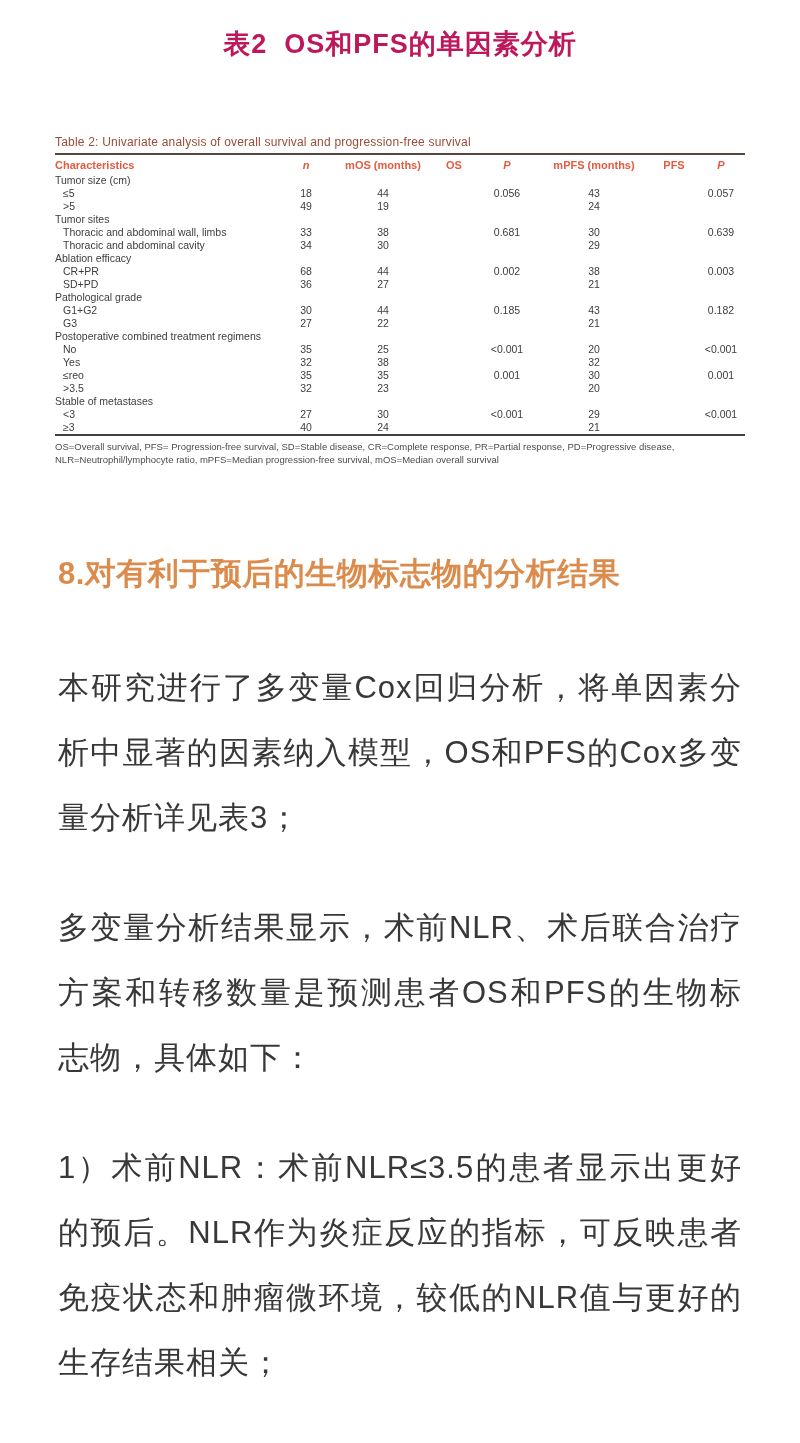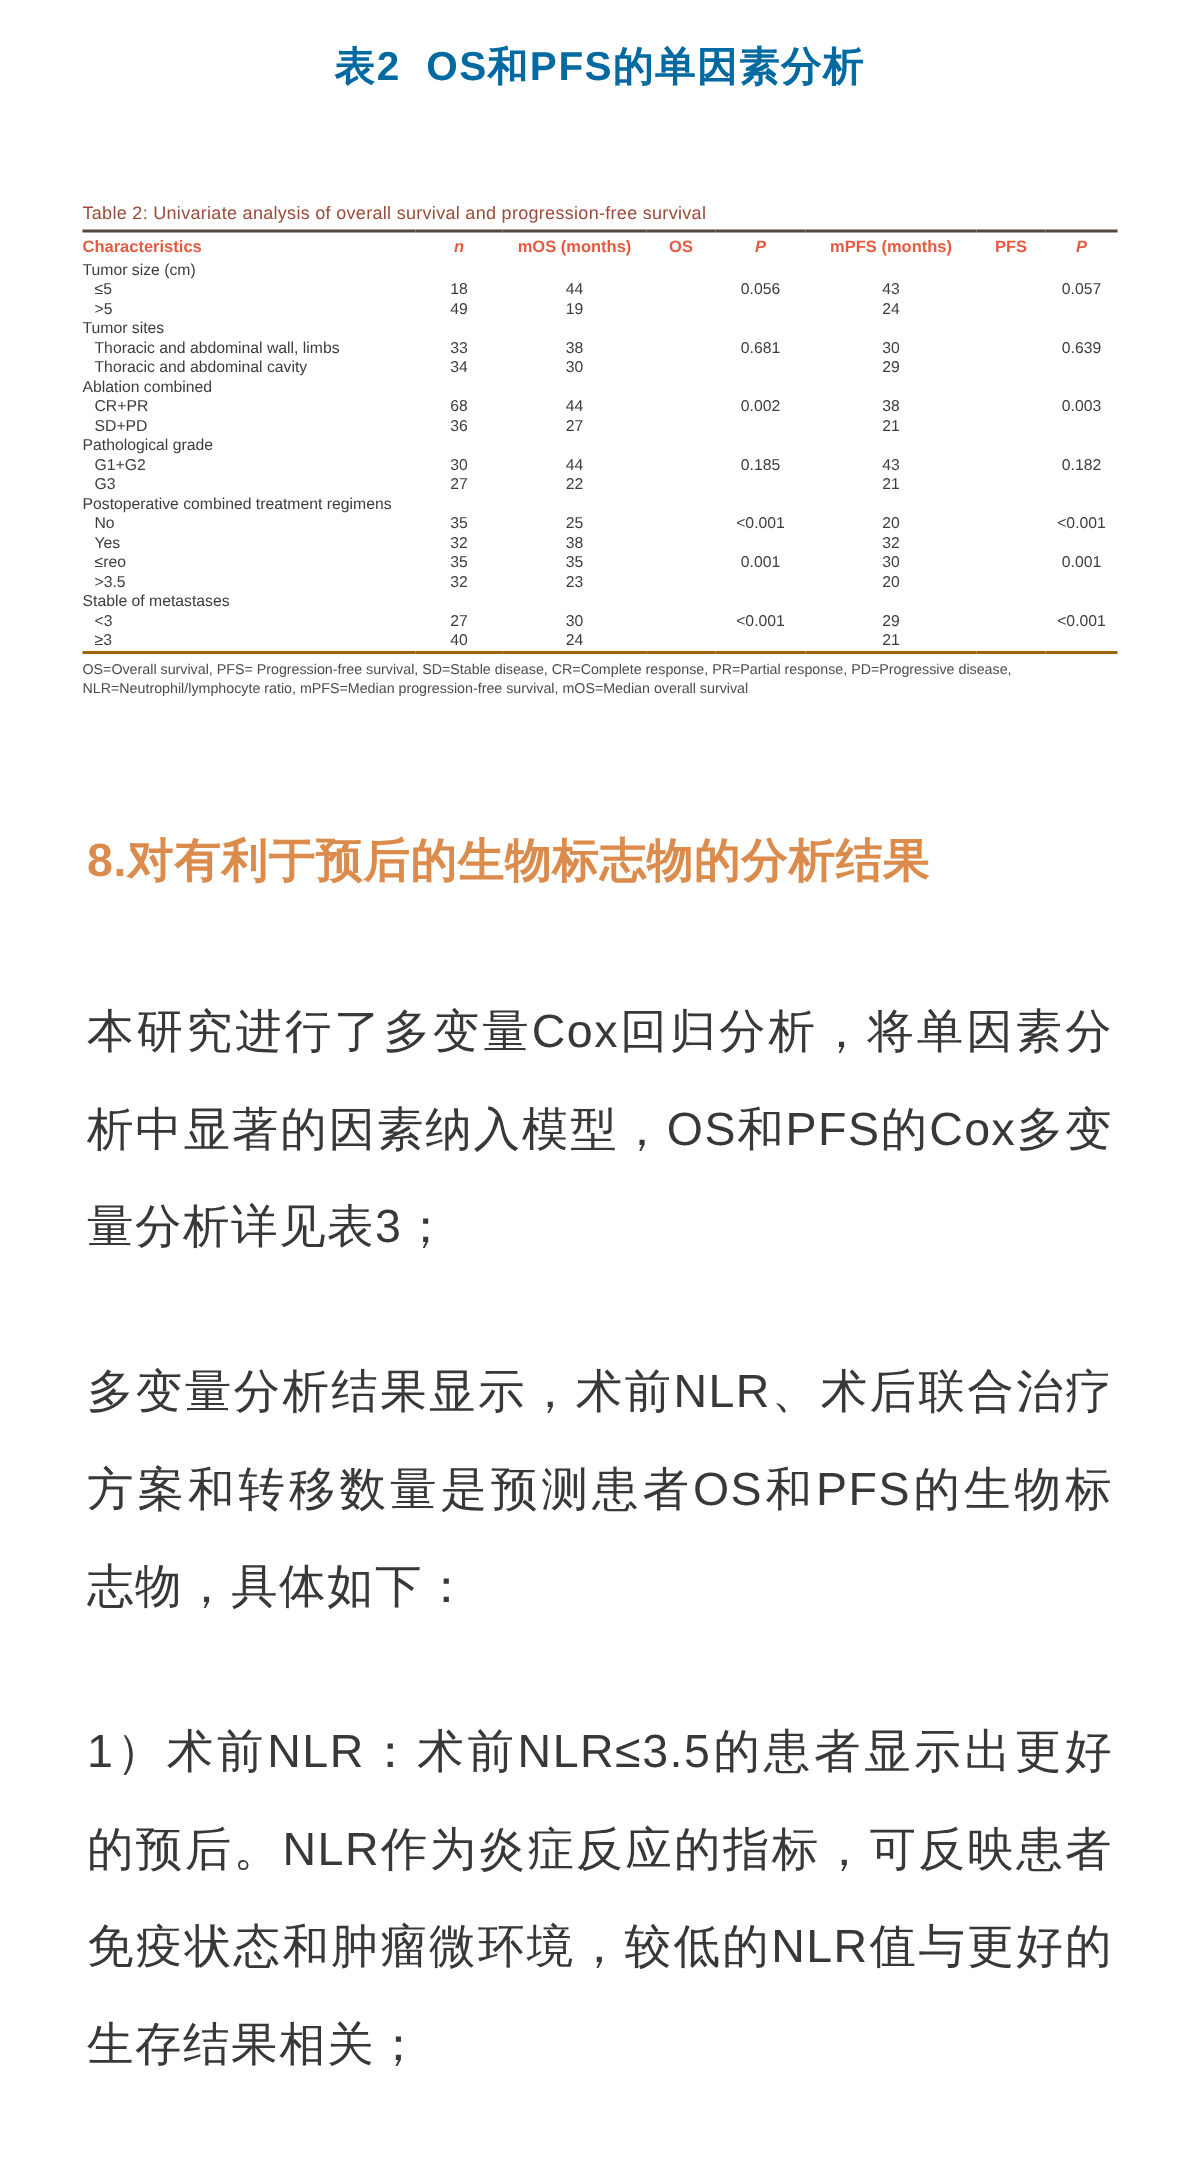--- a/index.html
+++ b/index.html
@@ -12,41 +12,41 @@
     font-family:"Liberation Sans", sans-serif;
     overflow:hidden;
   }
   .page-title{
     margin:0;
     padding-top:26px;
     text-align:center;
     font-size:27px;
     font-weight:bold;
     letter-spacing:1px;
-    color:#0369a1;
+    color:#be185d;
     white-space:pre-wrap;
   }
   
   .table-figure{
     margin:73px 55px 0 55px;
     width:690px;
   }
   .tbl-caption{
     font-size:12px;
     font-weight:normal;
     color:#9b4b39;
     margin-bottom:4px;
     letter-spacing:0.2px;
   }
   table.univariate{
     table-layout:fixed;
     width:690px;
     border-collapse:collapse;
     border-top:2px solid #544740;
-    border-bottom:2px solid #a16207;
+    border-bottom:2px solid #404040;
   }
   table.univariate th{
     font-size:11px;
     font-weight:bold;
     color:#e35b40;
     text-align:center;
     padding:4px 0 3px 0;
     white-space:nowrap;
     overflow:visible;
   }
@@ -173,21 +173,21 @@
             <td class="indent">Thoracic and abdominal cavity</td>
             <td>34</td>
             <td>30</td>
             <td></td>
             <td></td>
             <td>29</td>
             <td></td>
             <td></td>
           </tr>
           <tr>
-            <td>Ablation combined</td>
+            <td>Ablation efficacy</td>
             <td></td>
             <td></td>
             <td></td>
             <td></td>
             <td></td>
             <td></td>
             <td></td>
           </tr>
           <tr>
             <td class="indent">CR+PR</td>

